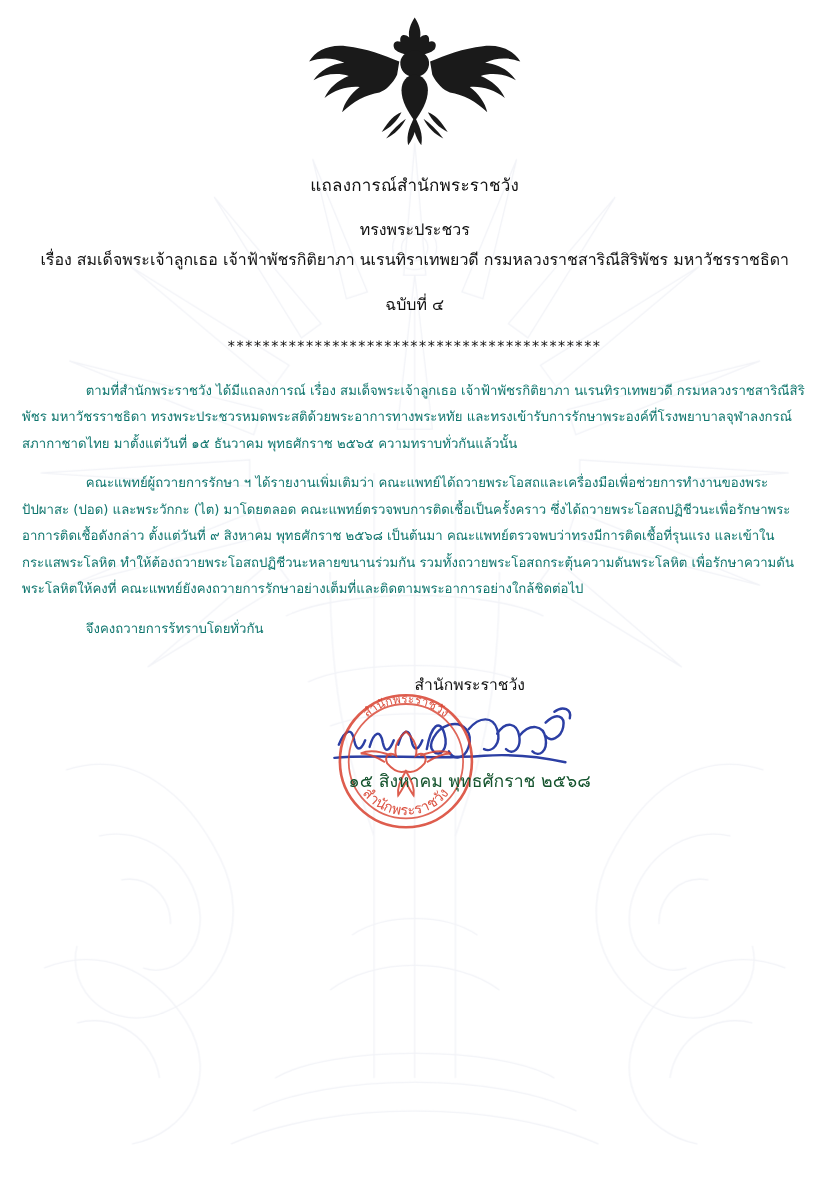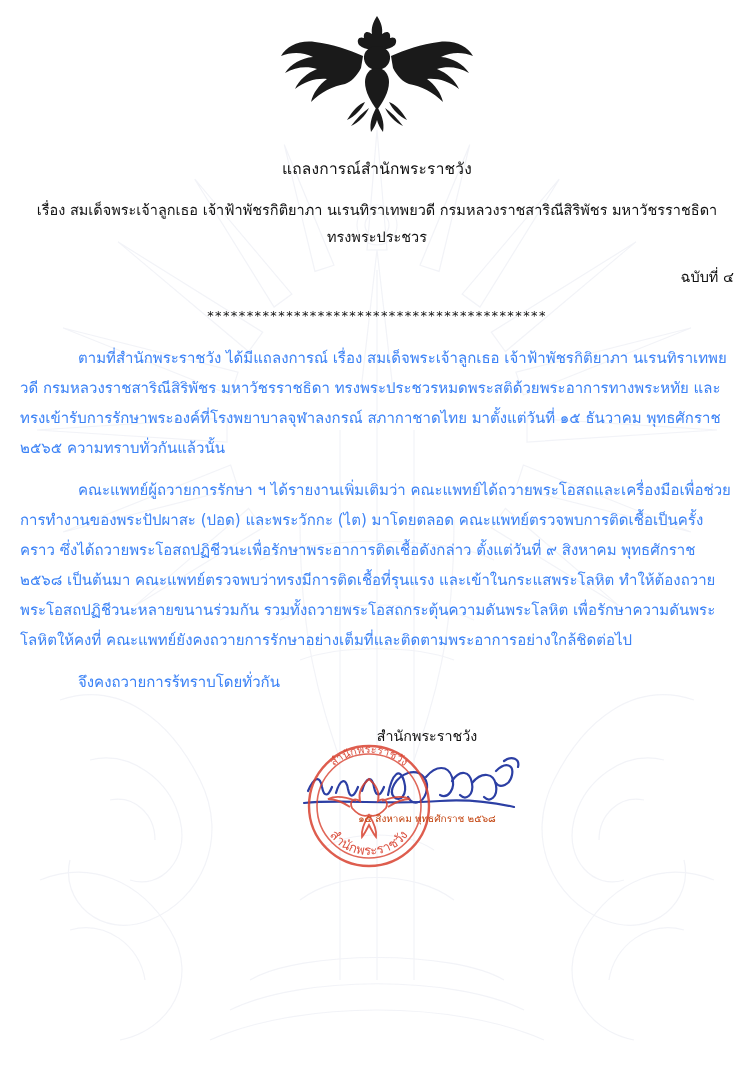--- a/index.html
+++ b/index.html
@@ -52,40 +52,40 @@
     letter-spacing: 0.2px;
   }
   .subject {
     text-align: center;
     font-size: 14.5px;
     color: #111;
     margin-top: 16px;
     line-height: 1.85;
   }
   .edition {
-    text-align: right;
+    text-align: center;
     font-size: 14.5px;
     color: #111;
     margin-top: 14px;
   }
   .asterisks {
     text-align: center;
     font-size: 13px;
     color: #111;
     letter-spacing: 1.4px;
     margin-top: 20px;
     white-space: nowrap;
     overflow: hidden;
   }
   .body-block {
     margin-top: 20px;
   }
   .para {
-    font-size: 15px;
-    color: #3b82f6;
+    font-size: 12px;
+    color: #0f766e;
     line-height: 2.0;
     text-align: left;
     margin: 0 0 12px 0;
   }
   .para.indent {
     text-indent: 58px;
   }
   .para.last {
     margin-top: 8px;
   }
@@ -98,22 +98,22 @@
   .sig-office {
     font-size: 14.3px;
     color: #111;
     position: absolute;
     left: 50%;
     transform: translateX(-50%);
     top: 2px;
     margin-left: 50px;
   }
   .sig-date {
-    font-size: 10px;
-    color: #c2410c;
+    font-size: 16px;
+    color: #14532d;
     position: absolute;
     left: 50%;
     transform: translateX(-50%);
     top: 88px;
     margin-left: 50px;
   }
   .sig-mark {
     position: absolute;
     left: 50%;
     transform: translateX(-50%);
@@ -241,22 +241,22 @@
         <path d="M108,98 C112,106 118,112 126,116 C120,108 114,102 108,98 Z"></path>
       </g>
     </svg>
   </div>
 
   <div class="content">
 
     <div class="doc-title">แถลงการณ์สำนักพระราชวัง</div>
 
     <div class="subject">
+      <div>ทรงพระประชวร</div>
       <div>เรื่อง  สมเด็จพระเจ้าลูกเธอ เจ้าฟ้าพัชรกิติยาภา นเรนทิราเทพยวดี กรมหลวงราชสาริณีสิริพัชร มหาวัชรราชธิดา</div>
-      <div>ทรงพระประชวร</div>
     </div>
 
     <div class="edition">ฉบับที่ ๔</div>
 
     <div class="asterisks">*******************************************</div>
 
     <div class="body-block">
       <p class="para indent">ตามที่สำนักพระราชวัง ได้มีแถลงการณ์ เรื่อง สมเด็จพระเจ้าลูกเธอ เจ้าฟ้าพัชรกิติยาภา นเรนทิราเทพยวดี กรมหลวงราชสาริณีสิริพัชร มหาวัชรราชธิดา ทรงพระประชวรหมดพระสติด้วยพระอาการทางพระหทัย และทรงเข้ารับการรักษาพระองค์ที่โรงพยาบาลจุฬาลงกรณ์ สภากาชาดไทย มาตั้งแต่วันที่ ๑๕ ธันวาคม พุทธศักราช ๒๕๖๕ ความทราบทั่วกันแล้วนั้น</p>
       <p class="para indent">คณะแพทย์ผู้ถวายการรักษา ฯ ได้รายงานเพิ่มเติมว่า คณะแพทย์ได้ถวายพระโอสถและเครื่องมือเพื่อช่วยการทำงานของพระปัปผาสะ (ปอด) และพระวักกะ (ไต) มาโดยตลอด คณะแพทย์ตรวจพบการติดเชื้อเป็นครั้งคราว ซึ่งได้ถวายพระโอสถปฏิชีวนะเพื่อรักษาพระอาการติดเชื้อดังกล่าว ตั้งแต่วันที่ ๙ สิงหาคม พุทธศักราช ๒๕๖๘ เป็นต้นมา คณะแพทย์ตรวจพบว่าทรงมีการติดเชื้อที่รุนแรง และเข้าในกระแสพระโลหิต ทำให้ต้องถวายพระโอสถปฏิชีวนะหลายขนานร่วมกัน รวมทั้งถวายพระโอสถกระตุ้นความดันพระโลหิต เพื่อรักษาความดันพระโลหิตให้คงที่ คณะแพทย์ยังคงถวายการรักษาอย่างเต็มที่และติดตามพระอาการอย่างใกล้ชิดต่อไป</p>
       <p class="para indent last">จึงคงถวายการร้ทราบโดยทั่วกัน</p>

